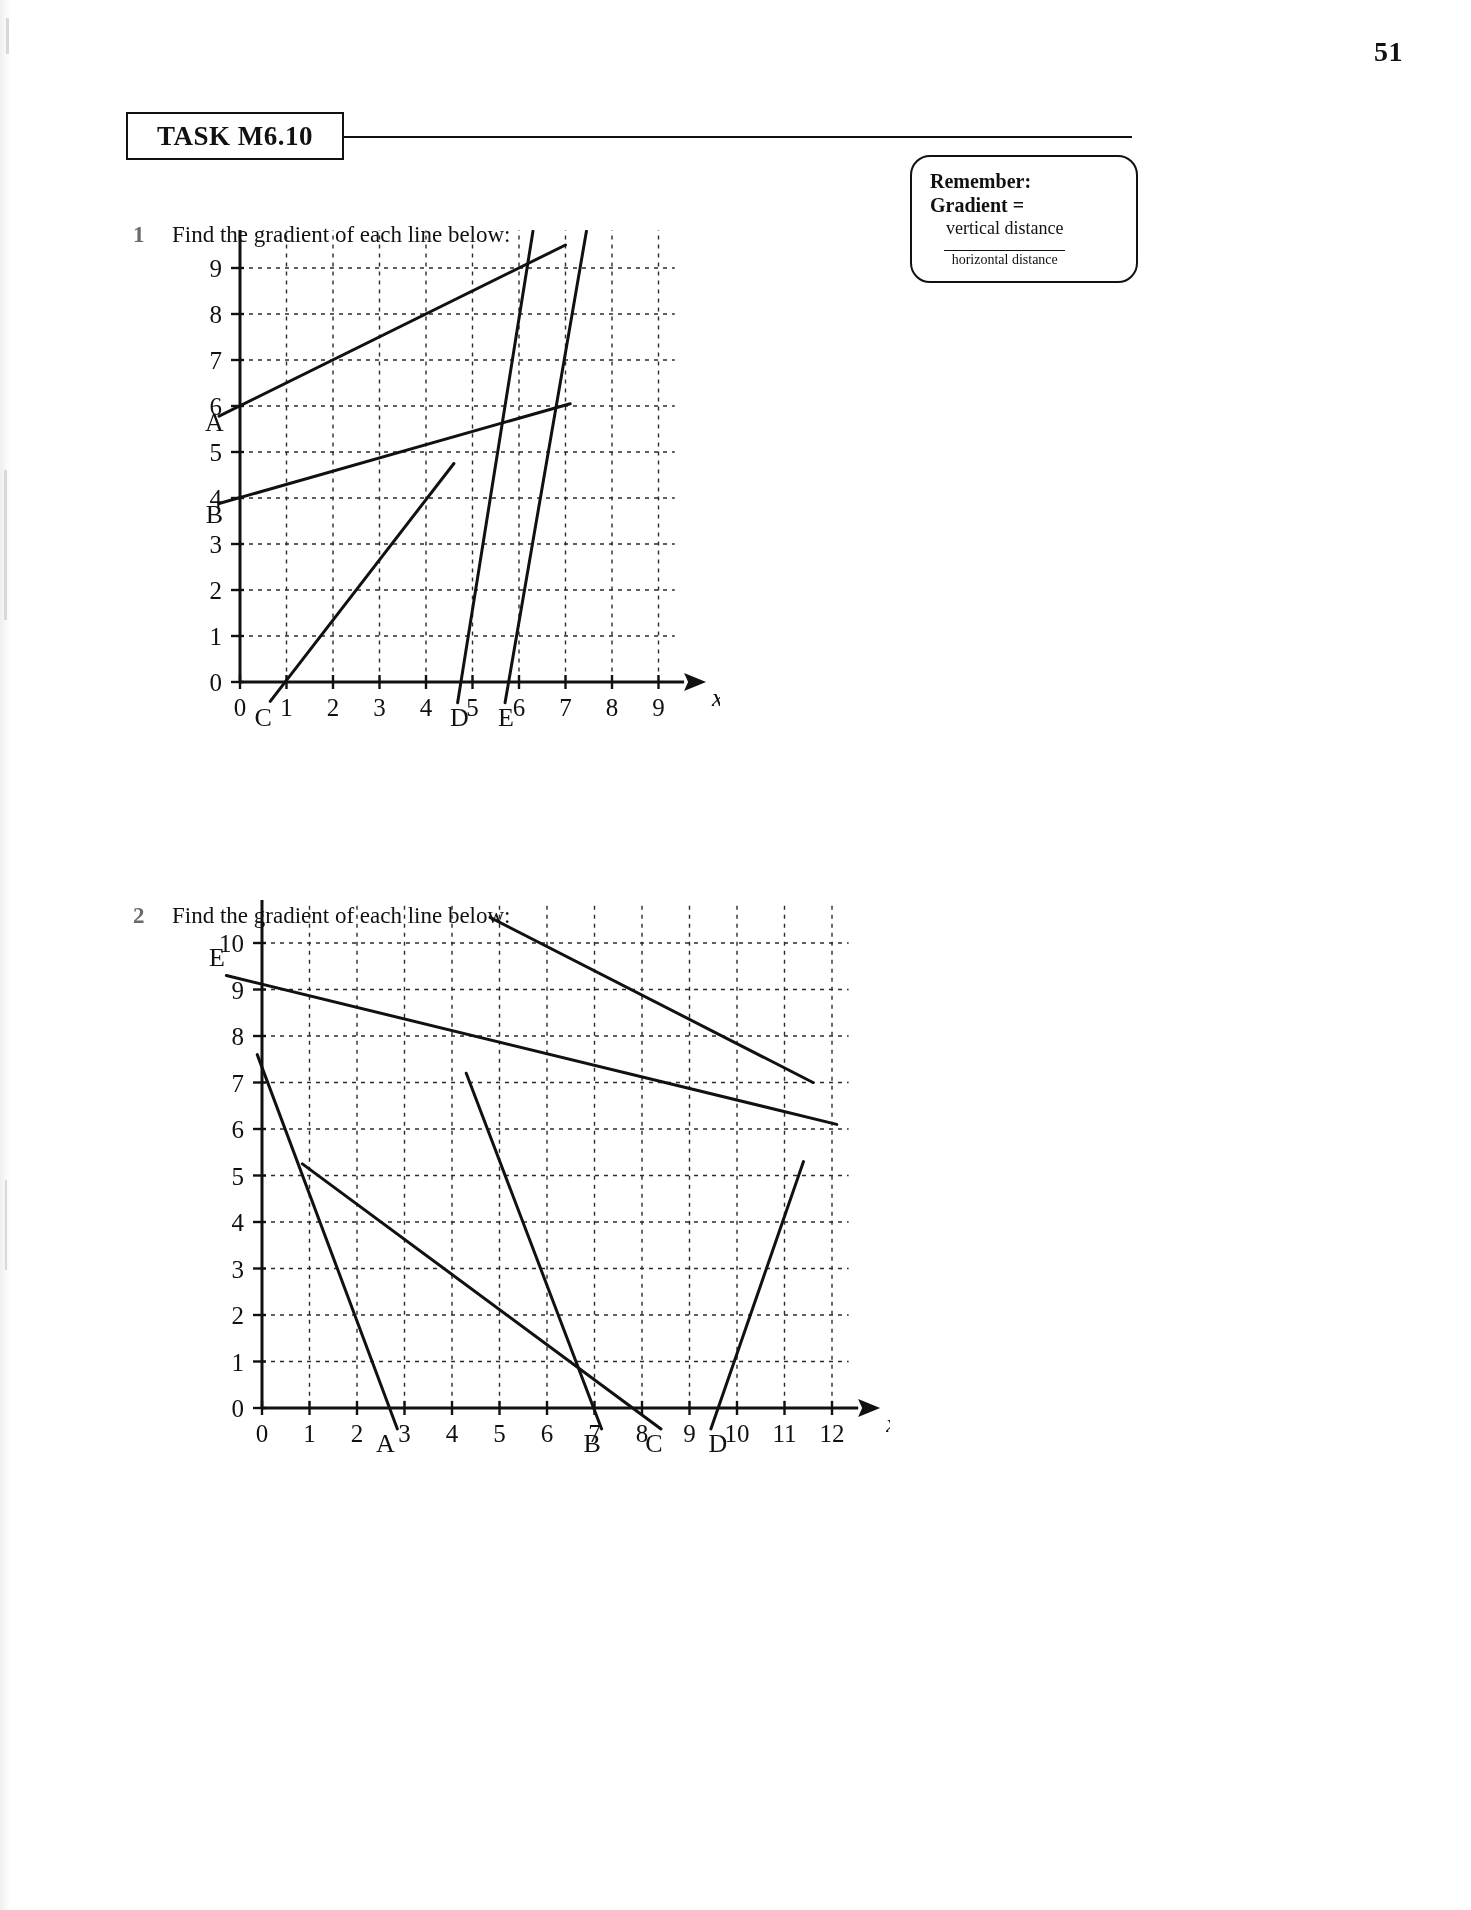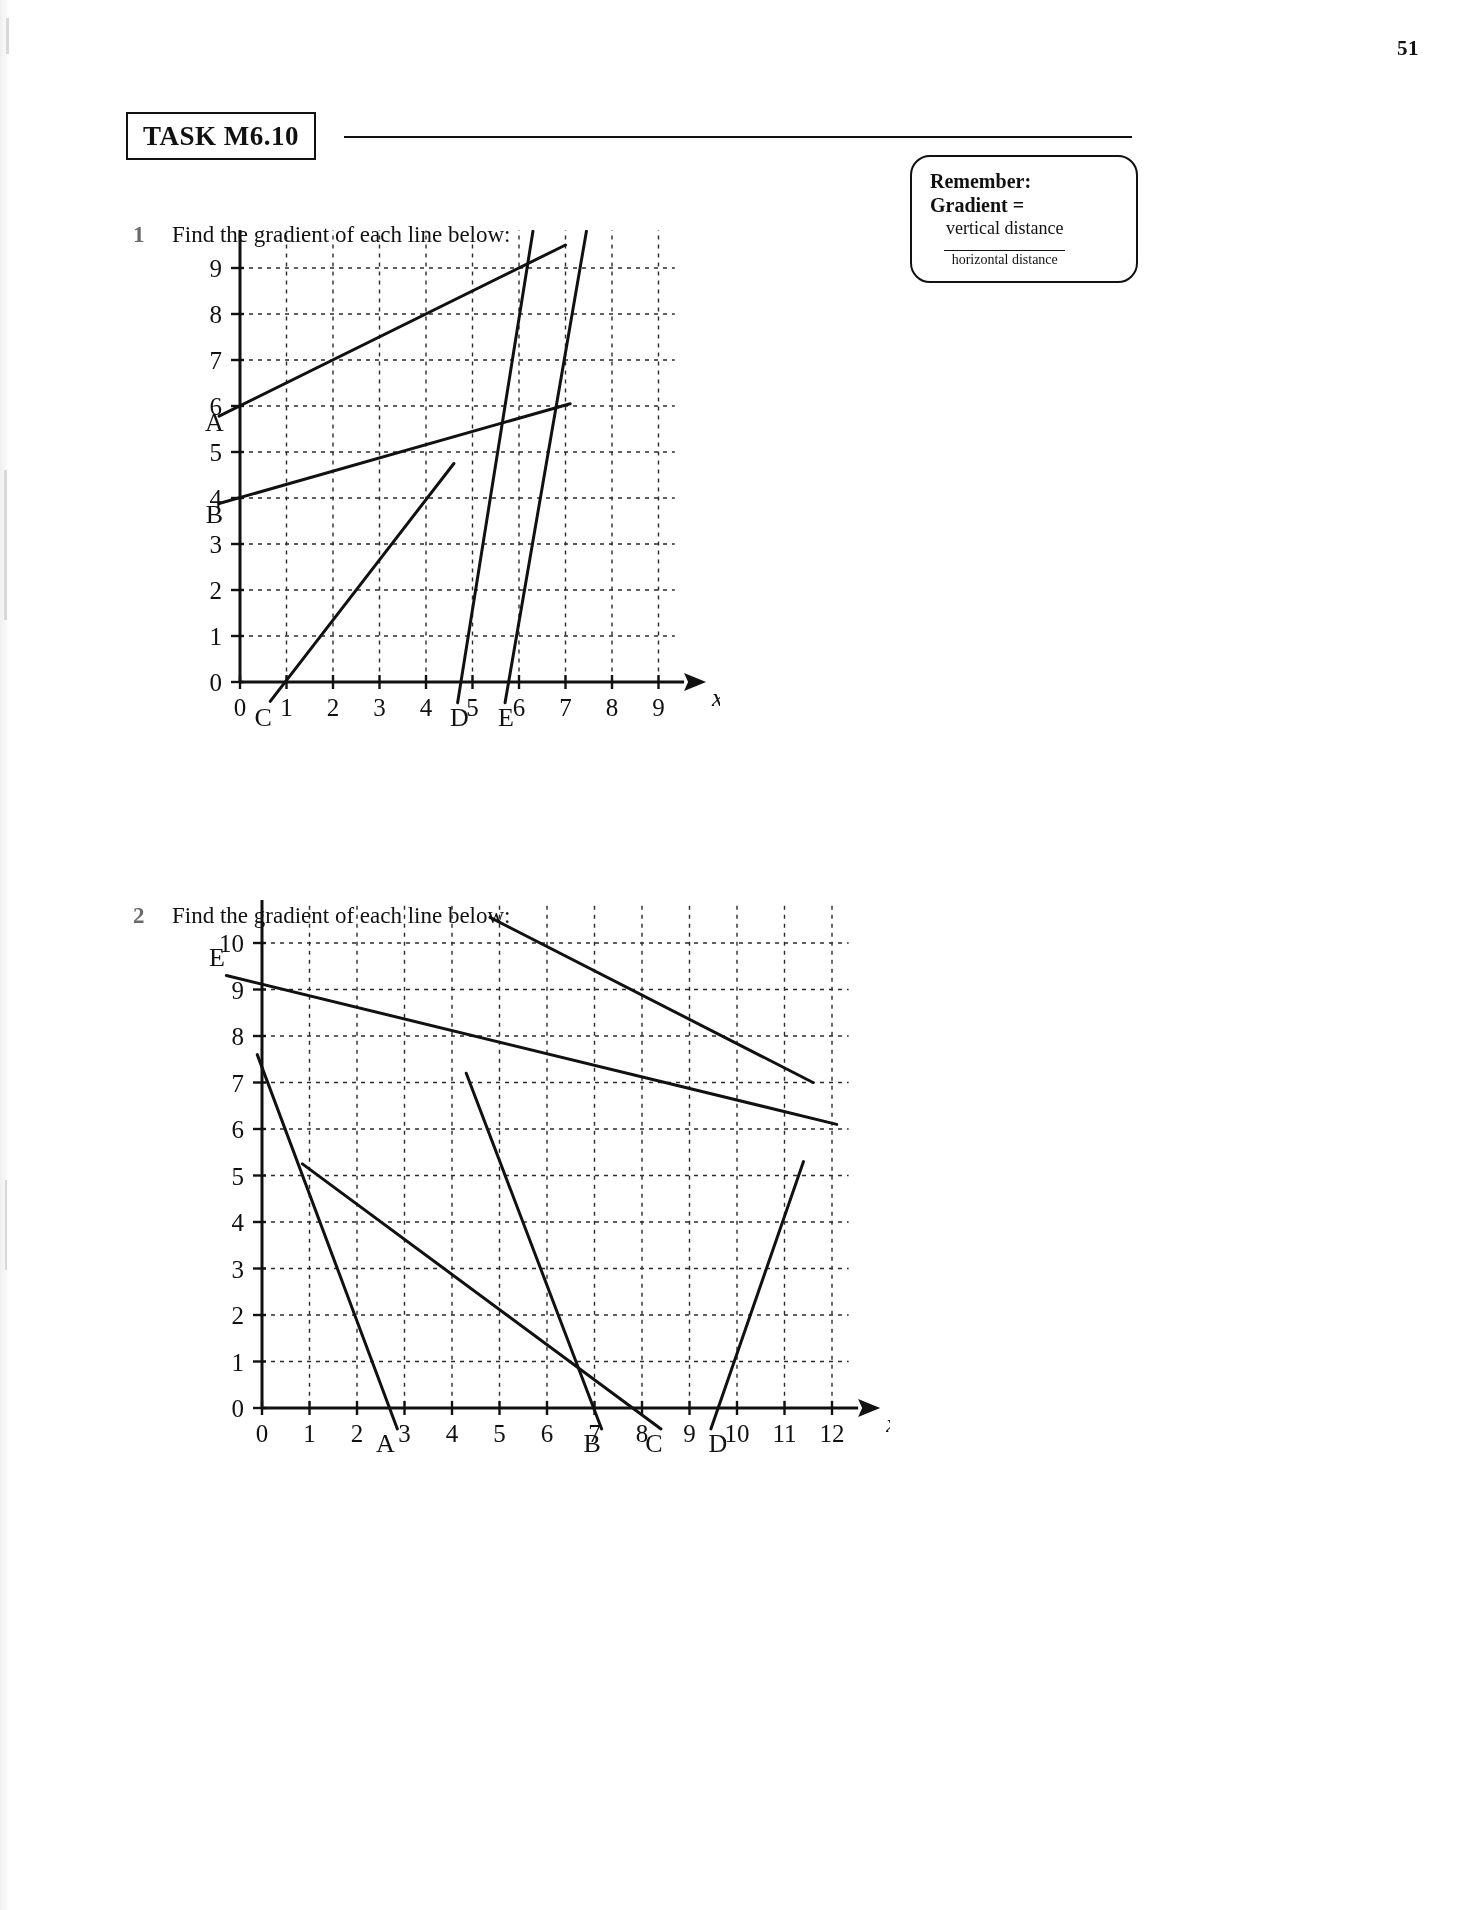--- a/index.html
+++ b/index.html
@@ -24,33 +24,33 @@
     background: linear-gradient(to right, #efefef 0%, #ffffff 100%);
   }
   .scan-mark {
     position: absolute;
     background: #d8d8d8;
   }
 
   
   .page-number {
     position: absolute;
-    right: 52px;
+    right: 68px;
     top: 36px;
-    font-size: 21px;
+    font-size: 28px;
     font-weight: bold;
     letter-spacing: 0.5px;
   }
 
   
   .task-box {
     position: absolute;
     left: 126px;
     top: 112px;
-    width: 190px;
+    width: 218px;
     height: 48px;
     border: 2px solid #111;
     box-sizing: border-box;
     display: flex;
     align-items: center;
     justify-content: center;
   }
   .task-box-label {
     font-size: 27px;
     font-weight: bold;

